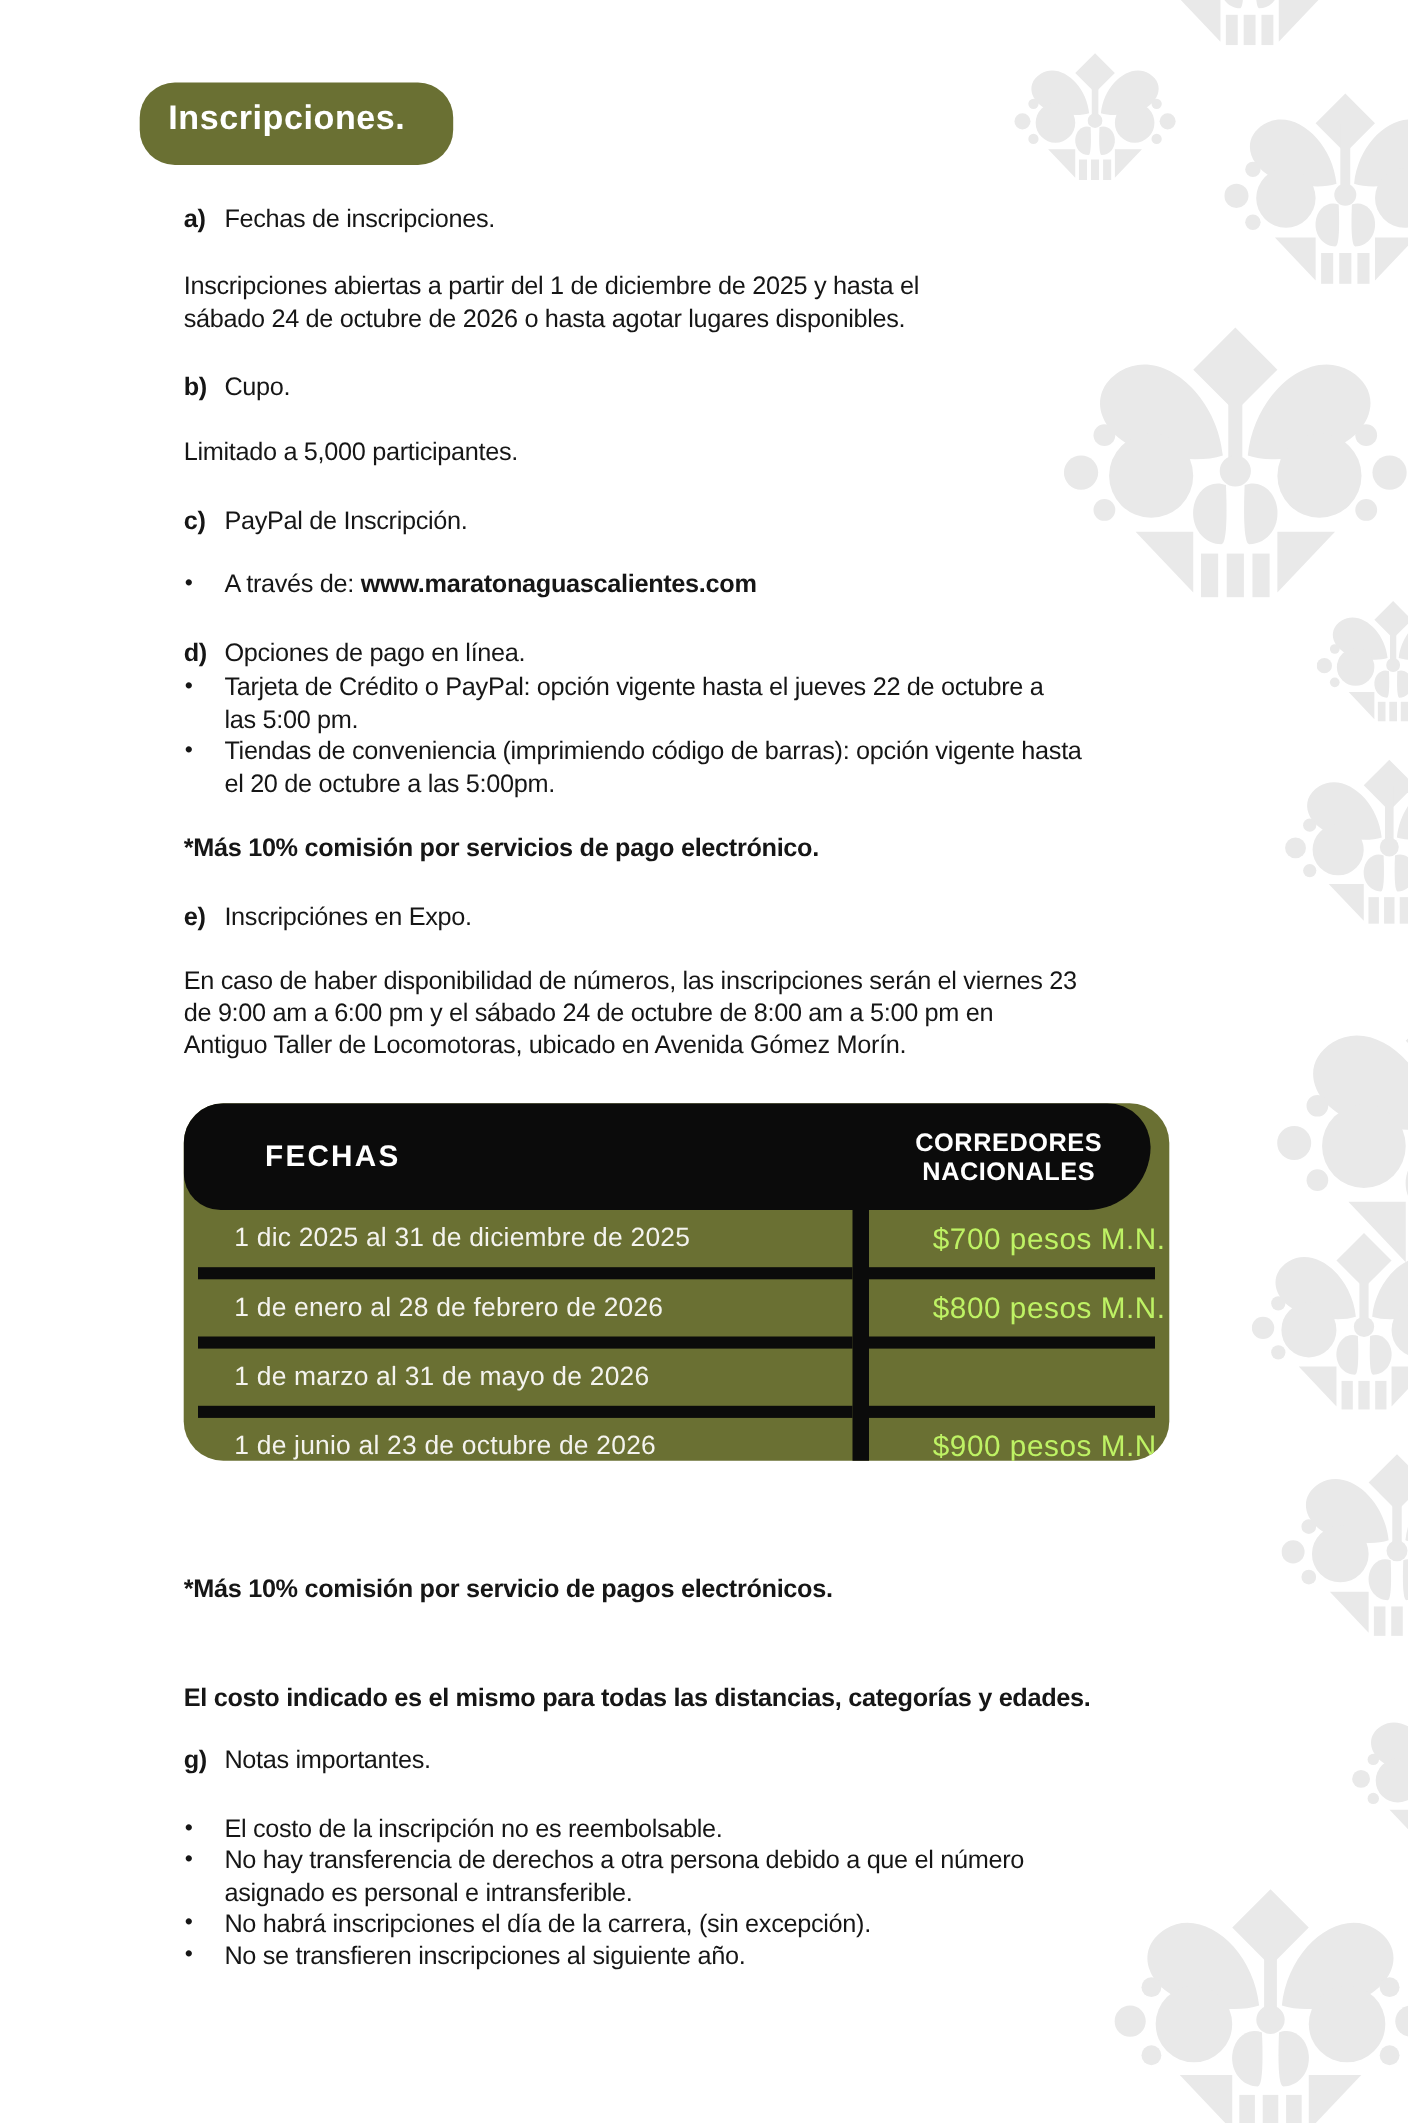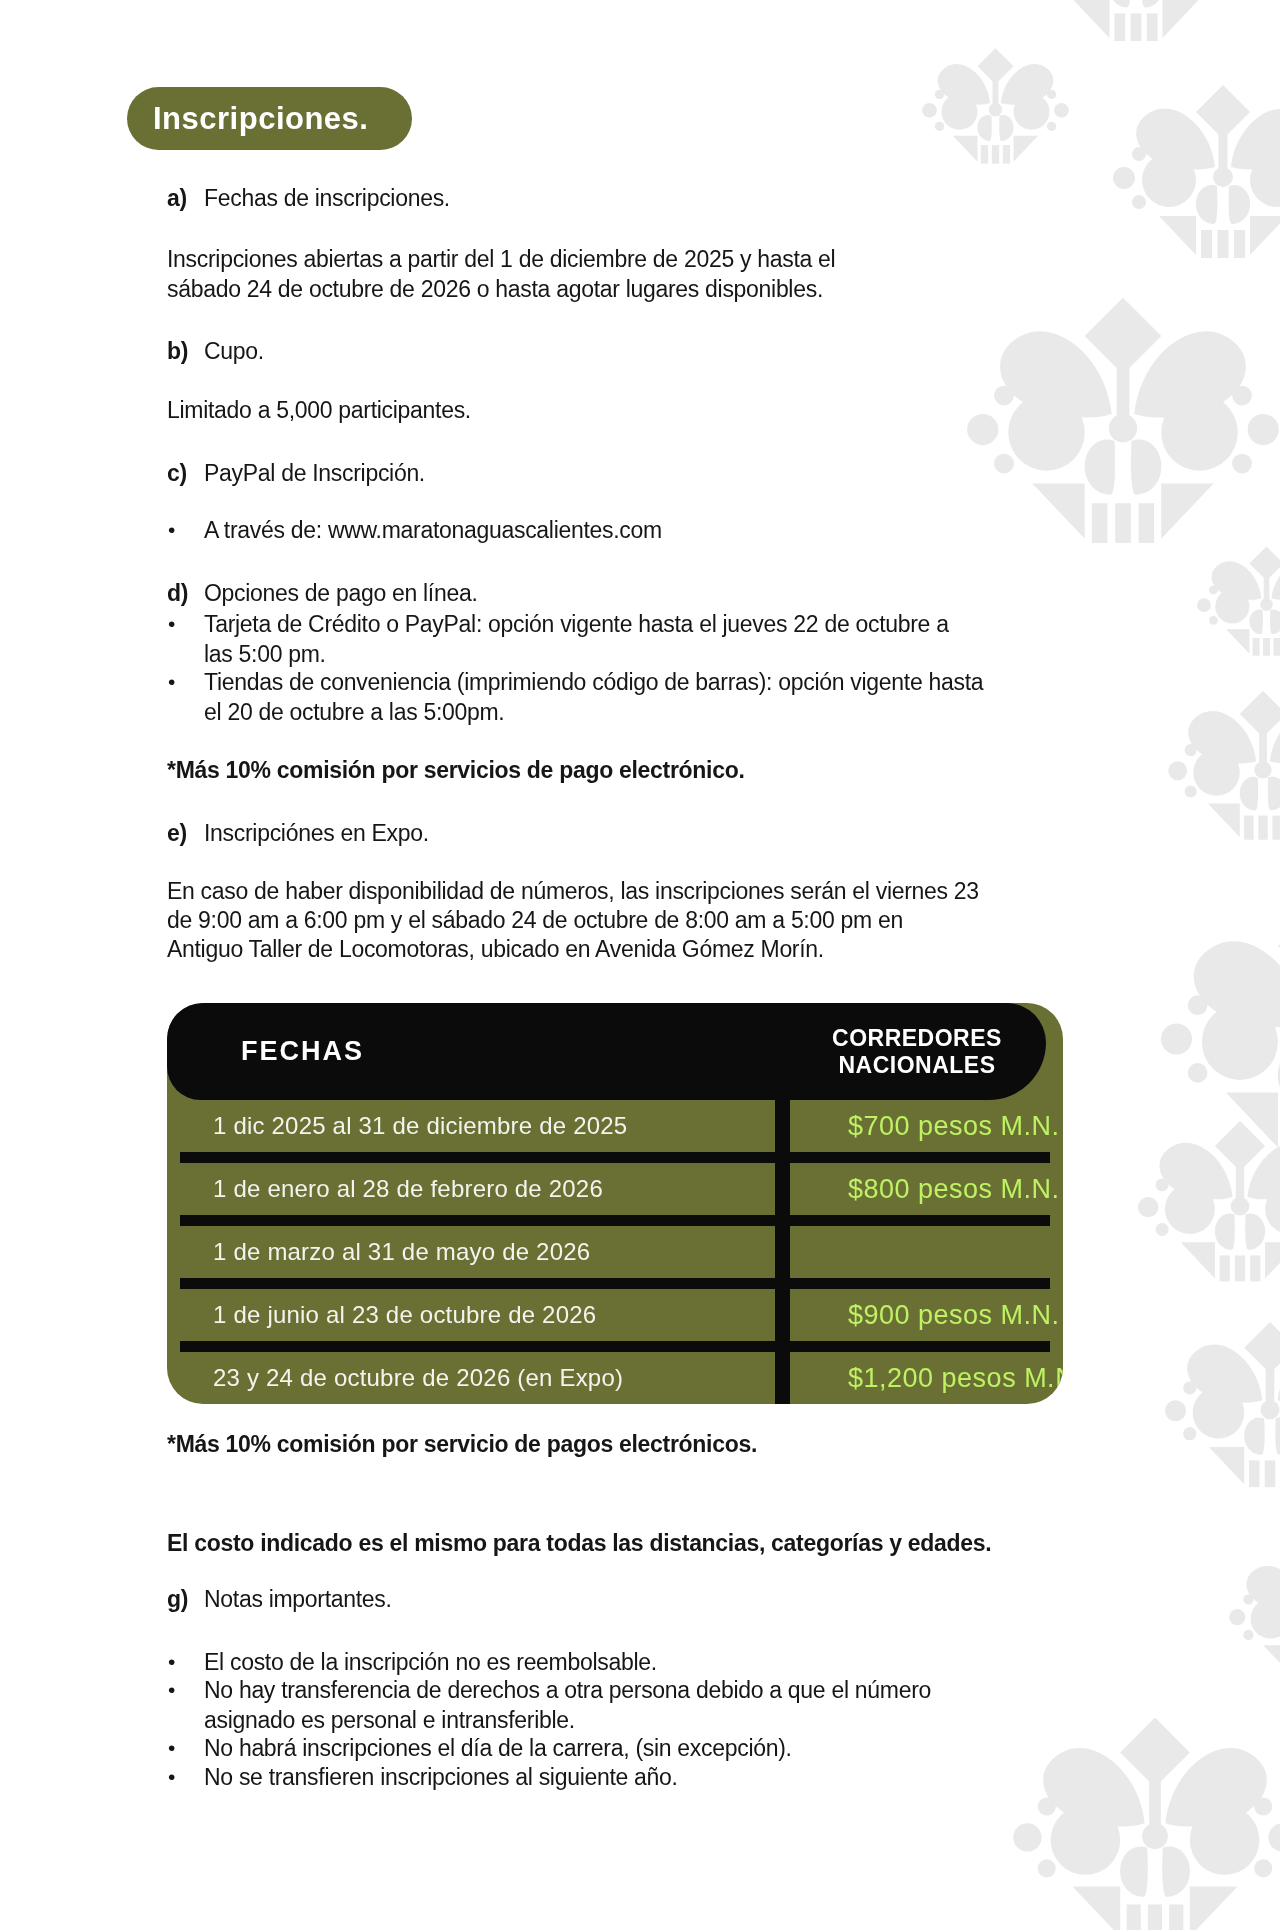--- a/index.html
+++ b/index.html
@@ -2,35 +2,35 @@
 <html><head>
 <meta charset="utf-8">
 <style>
   html,body{margin:0;padding:0;background:#ffffff;}
   #page{
     position:relative;width:1280px;height:1930px;background:#ffffff;
     overflow:hidden;font-family:"Liberation Sans",sans-serif;color:#161616;
   }
   .motif{position:absolute;}
   .pill{
-    position:absolute;left:127px;top:87px;width:285px;height:63px;
+    position:absolute;left:127px;top:75px;width:285px;height:75px;
     background:#6a7033;border-radius:32px;color:#ffffff;font-weight:bold;
     font-size:31px;line-height:63px;padding-left:26px;box-sizing:border-box;
     letter-spacing:.5px;
   }
   .item{position:absolute;left:167px;display:flex;font-size:23px;line-height:30px;letter-spacing:-.3px;white-space:nowrap;}
   .item .lbl{width:37px;flex:none;font-weight:bold;}
   .para{position:absolute;left:167px;font-size:23px;line-height:30px;letter-spacing:-.3px;white-space:nowrap;}
   .para.tight{line-height:29px;}
   .bold{font-weight:bold;}
   .bullet{position:absolute;left:168px;display:flex;font-size:23px;line-height:30px;letter-spacing:-.3px;white-space:nowrap;}
   .bullet .dot{width:36px;flex:none;font-size:21px;}
-  .url{font-weight:normal;}
+  .url{font-weight:bold;}
   
-  .price-table{position:absolute;left:167px;top:1003px;width:896px;height:401px;background:#6a7033;border-radius:36px;overflow:hidden;}
+  .price-table{position:absolute;left:167px;top:1003px;width:896px;height:325px;background:#6a7033;border-radius:36px;overflow:hidden;}
   .pt-header{position:absolute;left:0;top:0;width:879px;height:97px;background:#0b0b0b;border-radius:34px 40px 58px 34px;}
   .pt-fechas{position:absolute;left:74px;top:0;height:97px;line-height:97px;color:#fff;font-weight:bold;font-size:27px;letter-spacing:2px;}
   .pt-corredores{position:absolute;left:640px;top:22px;width:220px;text-align:center;color:#fff;font-weight:bold;font-size:23px;line-height:27px;letter-spacing:.5px;}
   .pt-divider{position:absolute;left:608px;top:97px;width:15px;height:304px;background:#0b0b0b;}
   .pt-row{position:absolute;left:0;width:896px;height:52px;}
   .pt-date{position:absolute;left:46px;line-height:52px;font-size:24px;color:#f4f3ee;letter-spacing:.2px;white-space:nowrap;}
   .pt-price{position:absolute;left:681px;line-height:52px;font-size:27px;color:#bef264;letter-spacing:.5px;white-space:nowrap;}
   .pt-sep{position:absolute;height:11px;background:#0b0b0b;}
   .sep-l{left:13px;width:595px;}
   .sep-r{left:623px;width:260px;}

